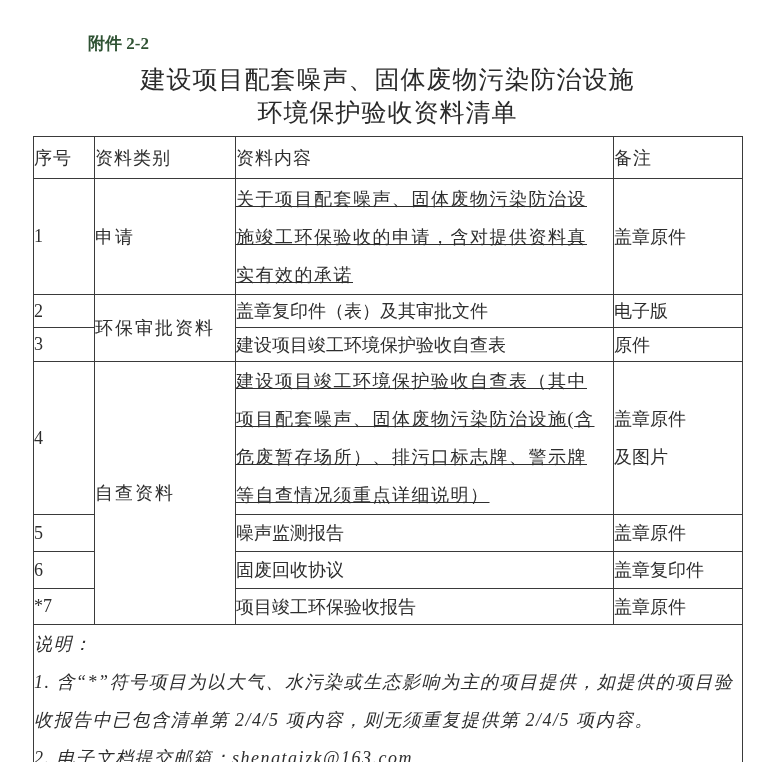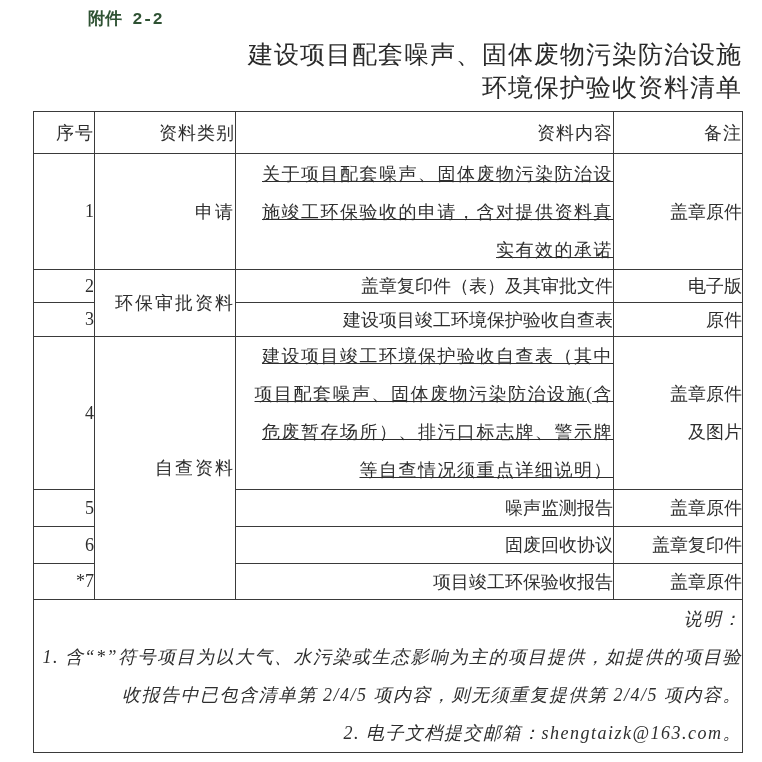--- a/index.html
+++ b/index.html
@@ -3,34 +3,34 @@
 <meta charset="utf-8">
 <style>
   html,body{margin:0;padding:0;}
   body{
     width:762px;height:762px;background:#ffffff;
     font-family:"Liberation Serif","DejaVu Serif",serif;
     color:#2e2e2e;overflow:hidden;
   }
   .attachment{
     padding-top:7px;margin-left:88px;
-    font-family:Liberation Mono, monospace;
-    font-weight:bold;font-size:17px;color:#2f5233;
+    font-family:Liberation Serif, serif;
+    font-weight:bold;font-size:17px;color:#2f5233;margin-top:25px;
   }
   .titles{
-    width:709px;margin:8px 0 6px 33px;text-align:right;
+    width:709px;margin:8px 0 6px 33px;text-align:center;
     font-size:25px;letter-spacing:1px;line-height:33px;color:#2a2a2a;
   }
   table.doc{
     border-collapse:collapse;table-layout:fixed;
     width:709px;margin:7px 0 0 33px;
   }
   table.doc td, table.doc th{
     border:1px solid #3a3a3a;font-weight:normal;font-size:18px;
-    text-align:right;vertical-align:middle;padding:0;
+    text-align:left;vertical-align:middle;padding:0;
     overflow:hidden;
   }
   th.hdr{font-size:18px;letter-spacing:1px;}
   .h-hdr{height:42px;}
   .h-r1{height:116px;}
   .h-r2{height:33px;}
   .h-r3{height:34px;}
   .h-r4{height:153px;}
   .h-r5{height:37px;}
   .h-r6{height:37px;}

